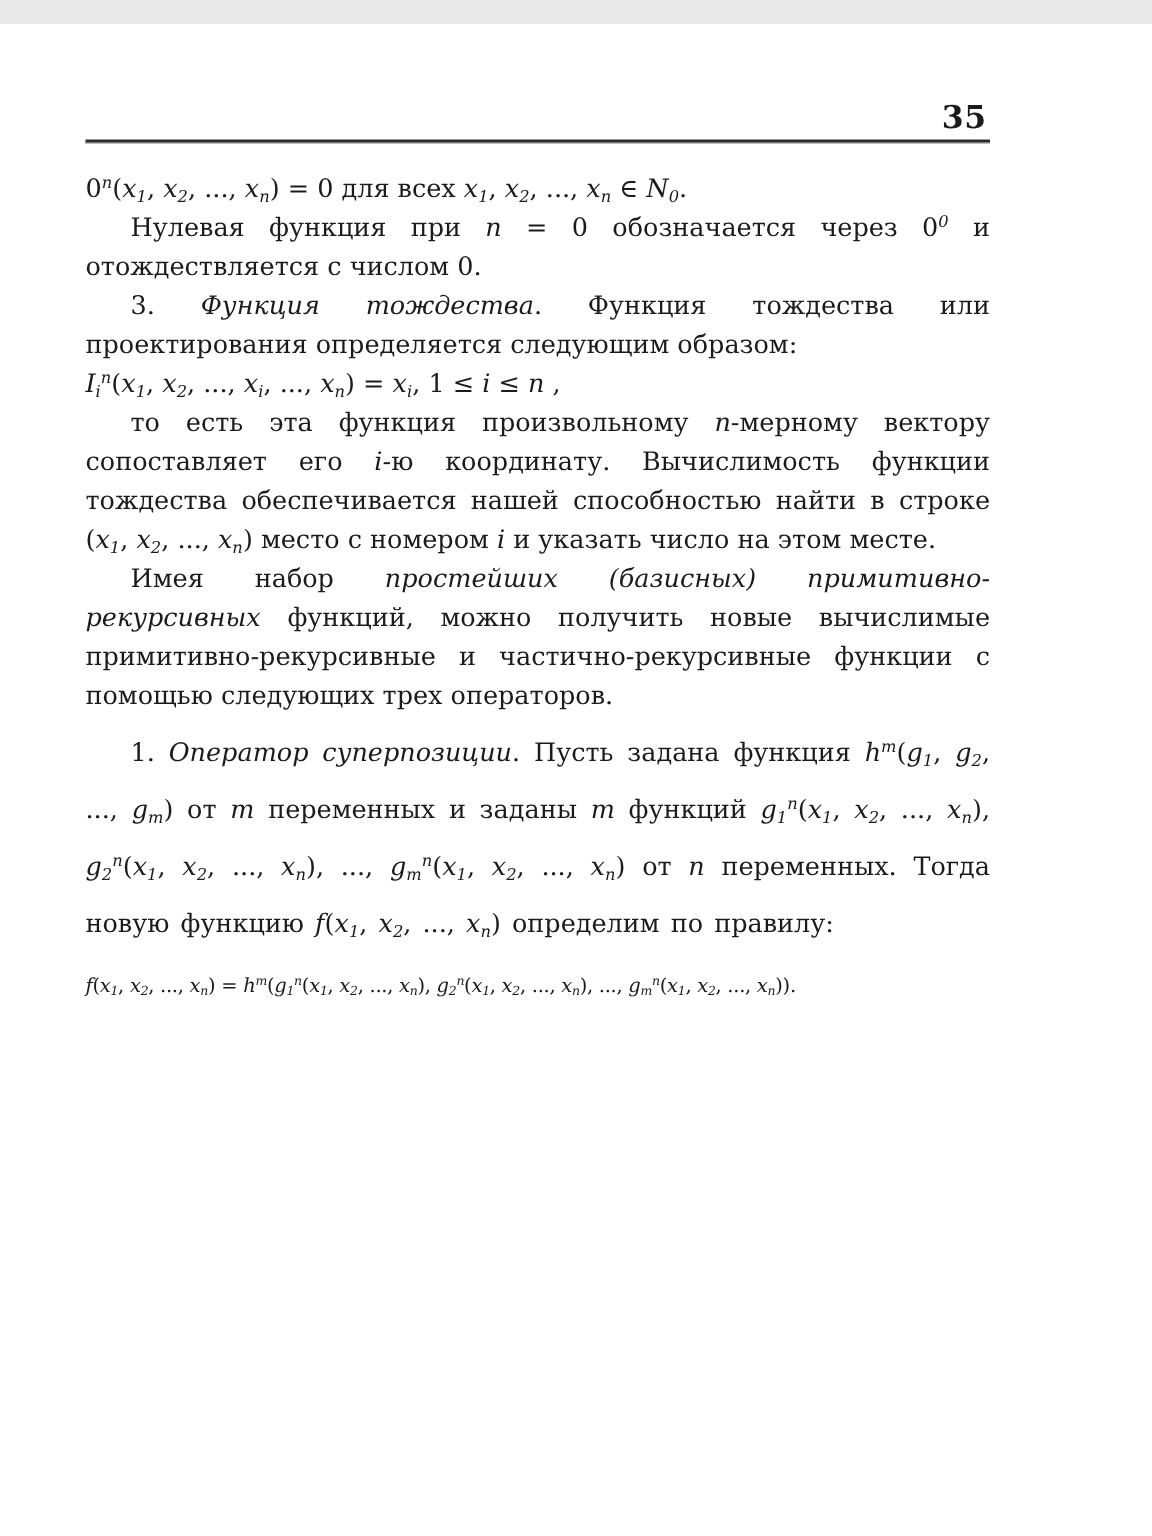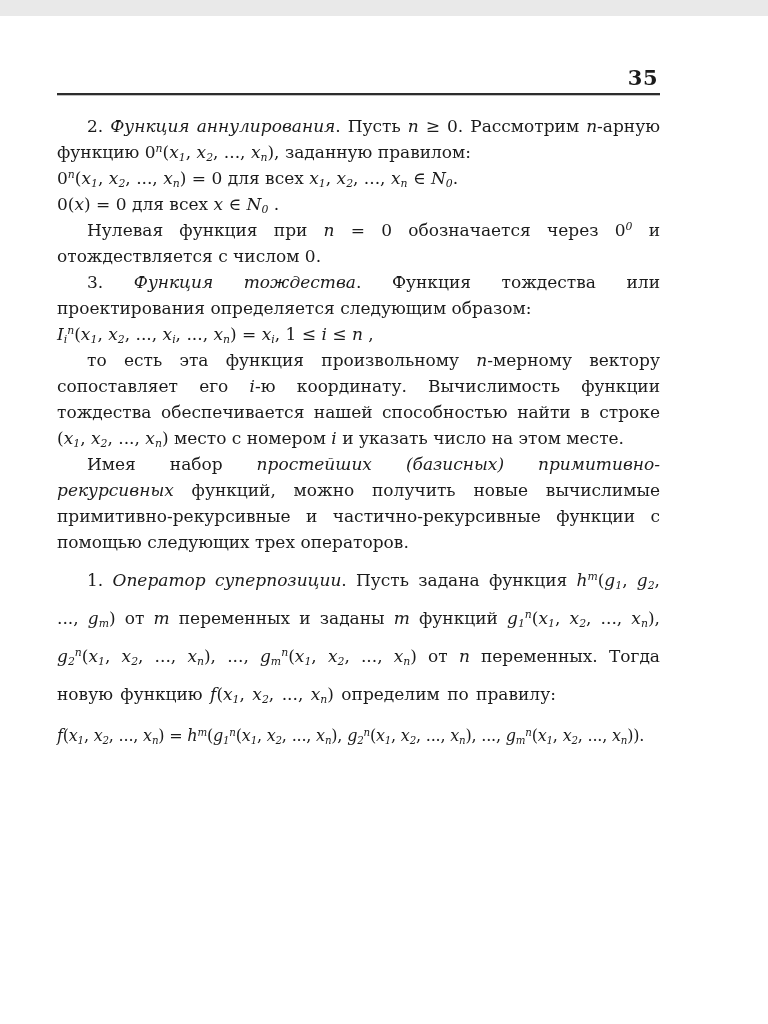--- a/index.html
+++ b/index.html
@@ -43,43 +43,41 @@
     hyphens:auto;
   }
   .text-column p{margin:0;}
   .paragraph{text-indent:30px;}
   .formula{
     text-indent:0;
     margin:7px 0;
     white-space:nowrap;
   }
   .formula.small{
-    font-size:16px;
+    font-size:13px;
     margin:10px 0 8px;
     letter-spacing:-.2px;
   }
   .paragraph.wide{line-height:38px;margin-top:6px;word-spacing:2px;}
   .paragraph.medium{line-height:30px;margin-top:2px;}
   sub,sup{font-style:italic;font-size:64%;line-height:0;}
   sub{vertical-align:-0.32em;}
   sup{vertical-align:0.52em;}
   i{font-style:italic;}
 </style>
 </head>
 <body>
 
 <div class="page">
   <header class="page-header">
     <span class="page-number">35</span>
     <div class="header-rule"></div>
   </header>
   <main class="text-column">
-      <p class="paragraph">2. <i>Функция аннулирования</i>. Пусть <i>n</i> ≥ 0. Рассмотрим <i>n</i>-арную функцию 0<sup>n</sup>(<i>x</i><sub>1</sub>, <i>x</i><sub>2</sub>, ..., <i>x</i><sub>n</sub>), заданную правилом:</p>
       <p class="formula">0<sup>n</sup>(<i>x</i><sub>1</sub>, <i>x</i><sub>2</sub>, ..., <i>x</i><sub>n</sub>) = 0  для всех  <i>x</i><sub>1</sub>,  <i>x</i><sub>2</sub>, ..., <i>x</i><sub>n</sub> ∈ <i>N</i><sub>0</sub>.</p>
-      <p class="formula">0(<i>x</i>) = 0  для всех  <i>x</i> ∈ <i>N</i><sub>0</sub> .</p>
       <p class="paragraph">Нулевая функция при <i>n</i> = 0 обозначается через 0<sup>0</sup> и отождествляется с числом 0.</p>
       <p class="paragraph">3. <i>Функция тождества</i>. Функция тождества или проектирования определяется следующим образом:</p>
       <p class="formula"><i>I</i><sub>i</sub><sup>n</sup>(<i>x</i><sub>1</sub>, <i>x</i><sub>2</sub>, ..., <i>x</i><sub>i</sub>, ..., <i>x</i><sub>n</sub>) = <i>x</i><sub>i</sub>,   1 ≤ <i>i</i> ≤ <i>n</i> ,</p>
       <p class="paragraph">то есть эта функция произвольному <i>n</i>-мерному вектору сопоставляет его <i>i</i>-ю координату. Вычислимость функции тождества обеспечивается нашей способностью найти в строке (<i>x</i><sub>1</sub>, <i>x</i><sub>2</sub>, ..., <i>x</i><sub>n</sub>) место с номером <i>i</i> и указать число на этом месте.</p>
       <p class="paragraph">Имея набор <i>простейших</i> <i>(базисных)</i> <i>примитивно-рекурсивных</i> функций, можно получить новые вычислимые примитивно-рекурсивные и частично-рекурсивные функции с помощью следующих трех операторов.</p>
       <p class="paragraph wide">1. <i>Оператор суперпозиции</i>. Пусть задана функция <i>h</i><sup>m</sup>(<i>g</i><sub>1</sub>, <i>g</i><sub>2</sub>, ..., <i>g</i><sub>m</sub>) от <i>m</i> переменных и заданы <i>m</i> функций <i>g</i><sub>1</sub><sup>n</sup>(<i>x</i><sub>1</sub>, <i>x</i><sub>2</sub>, ..., <i>x</i><sub>n</sub>), <i>g</i><sub>2</sub><sup>n</sup>(<i>x</i><sub>1</sub>, <i>x</i><sub>2</sub>, ..., <i>x</i><sub>n</sub>), ..., <i>g</i><sub>m</sub><sup>n</sup>(<i>x</i><sub>1</sub>, <i>x</i><sub>2</sub>, ..., <i>x</i><sub>n</sub>)  от <i>n</i> переменных. Тогда новую функцию <i>f</i>(<i>x</i><sub>1</sub>, <i>x</i><sub>2</sub>, ..., <i>x</i><sub>n</sub>) определим по правилу:</p>
       <p class="formula small"><i>f</i>(<i>x</i><sub>1</sub>, <i>x</i><sub>2</sub>, ..., <i>x</i><sub>n</sub>) = <i>h</i><sup>m</sup>(<i>g</i><sub>1</sub><sup>n</sup>(<i>x</i><sub>1</sub>, <i>x</i><sub>2</sub>, ..., <i>x</i><sub>n</sub>),  <i>g</i><sub>2</sub><sup>n</sup>(<i>x</i><sub>1</sub>, <i>x</i><sub>2</sub>, ..., <i>x</i><sub>n</sub>), ...,  <i>g</i><sub>m</sub><sup>n</sup>(<i>x</i><sub>1</sub>, <i>x</i><sub>2</sub>, ..., <i>x</i><sub>n</sub>)).</p>
     </main>
 </div>
 

